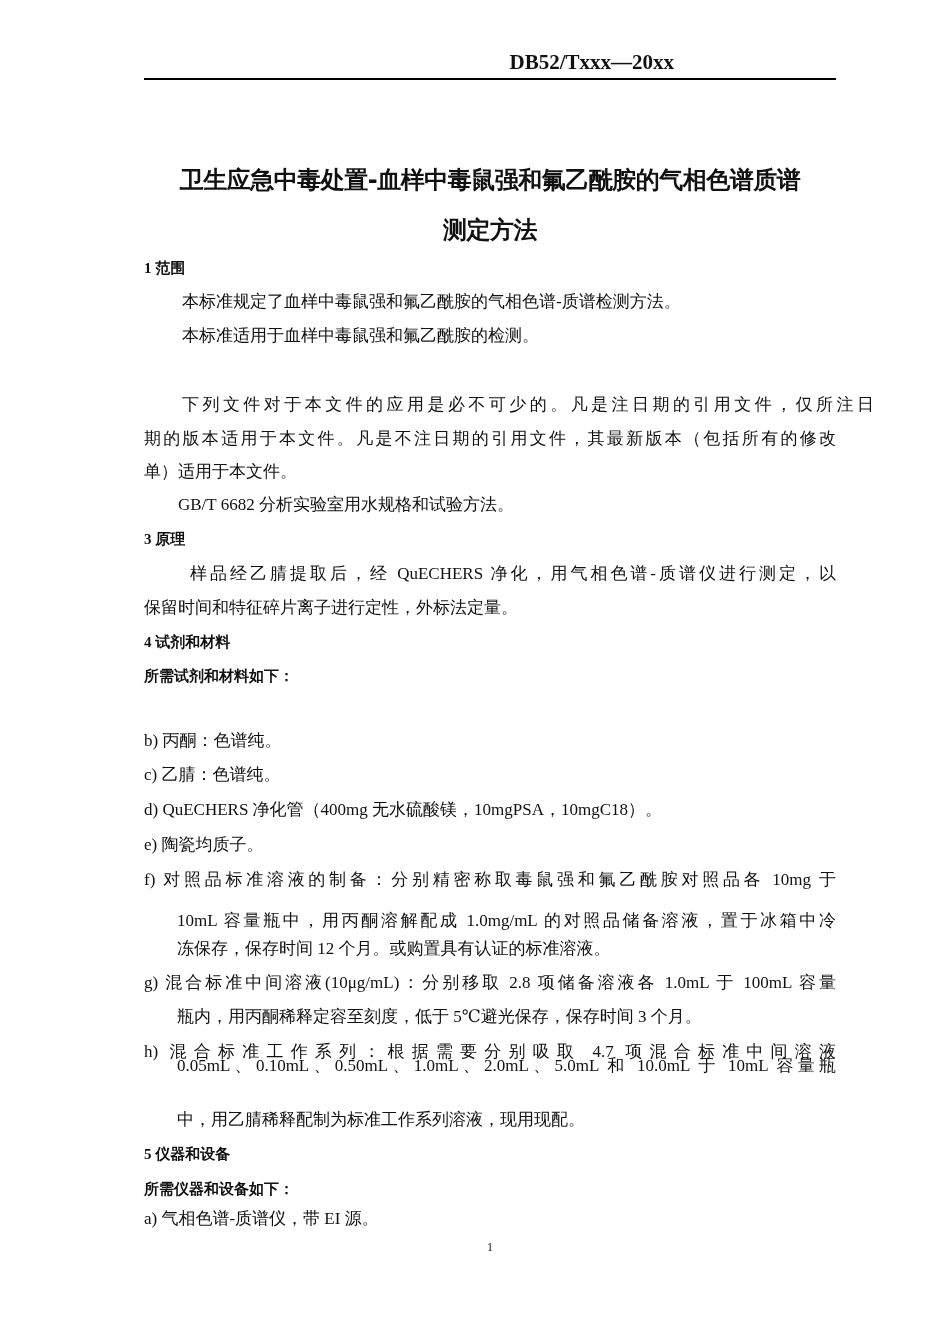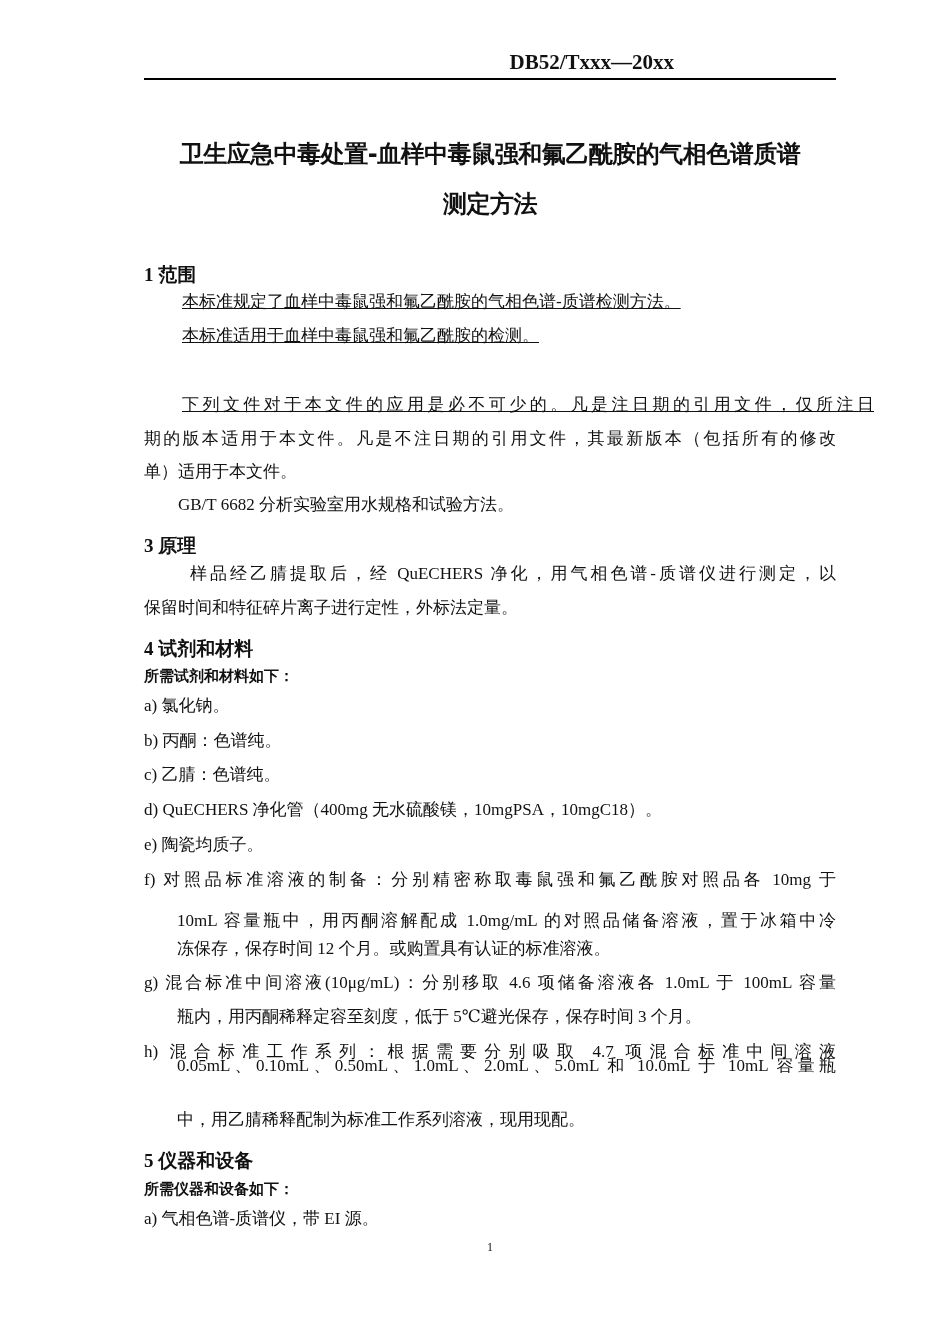--- a/index.html
+++ b/index.html
@@ -5,28 +5,28 @@
   html, body { margin: 0; padding: 0; background: #ffffff; }
   body { width: 950px; height: 1344px; position: relative; overflow: hidden;
          font-family: "Liberation Serif", "DejaVu Serif", serif; color: #111; }
   .page { position: absolute; left: 0; top: 0; width: 788px; height: 1344px; }
   .header-code { position: absolute; right: 114px; top: 50px; font-size: 21px; font-weight: bold;
                  font-family: "Liberation Serif", serif; }
   .header-rule { position: absolute; left: 144px; width: 692px; top: 78px; height: 0;
                  border-top: 2px solid #000; }
   .title { position: absolute; left: 144px; width: 692px; text-align: center;
            font-family: "DejaVu Sans", "Liberation Sans", sans-serif; font-weight: bold;
-           font-size: 24px; letter-spacing: -0.5px; }
+           font-size: 24px; letter-spacing: -0.5px; margin-top: 26px; }
   .t1 { top: 138px; }
   .t2 { top: 188px; }
   .line { position: absolute; left: 144px; width: 692px; font-size: 17px; line-height: 22px;
           white-space: nowrap; }
-  .h { font-weight: bold; font-size: 19px; font-family: "Liberation Serif", serif; margin-top: 7px; }
+  .h { font-weight: bold; font-size: 15px; font-family: "Liberation Serif", serif; }
   .sub { font-weight: bold; font-size: 15px; }
-  .indent { padding-left: 38px; text-decoration: underline; }
+  .indent { padding-left: 38px; }
   .hang { padding-left: 33px; }
   .justify { text-align: justify; text-align-last: justify; }
   .page-num { position: absolute; left: 0; width: 980px; text-align: center; top: 1240px; font-size: 12px; }
 </style>
 </head>
 <body>
 
 <div class="page">
   <div class="header-code">DB52/Txxx—20xx</div>
   <div class="header-rule"></div>
@@ -42,29 +42,28 @@
   <div class="line justify" style="top:428px">期的版本适用于本文件。凡是不注日期的引用文件，其最新版本（包括所有的修改</div>
   <div class="line" style="top:461px">单）适用于本文件。</div>
   <div class="line" style="top:494px; padding-left:34px">GB/T 6682 分析实验室用水规格和试验方法。</div>
 
   <div class="line h" style="top:528px">3 原理</div>
   <div class="line justify" style="top:563px; padding-left:46px; width:646px">样品经乙腈提取后，经 QuECHERS 净化，用气相色谱-质谱仪进行测定，以</div>
   <div class="line" style="top:597px">保留时间和特征碎片离子进行定性，外标法定量。</div>
 
   <div class="line h" style="top:631px">4 试剂和材料</div>
   <div class="line sub" style="top:665px">所需试剂和材料如下：</div>
-  <div class="line" style="top:695px">a) 氯化钠。</div>
   <div class="line" style="top:730px">b) 丙酮：色谱纯。</div>
   <div class="line" style="top:764px">c) 乙腈：色谱纯。</div>
   <div class="line" style="top:799px">d) QuECHERS 净化管（400mg 无水硫酸镁，10mgPSA，10mgC18）。</div>
   <div class="line" style="top:834px">e) 陶瓷均质子。</div>
   <div class="line justify" style="top:869px">f) 对照品标准溶液的制备：分别精密称取毒鼠强和氟乙酰胺对照品各 10mg 于</div>
   <div class="line hang justify" style="top:910px; width:659px">10mL 容量瓶中，用丙酮溶解配成 1.0mg/mL 的对照品储备溶液，置于冰箱中冷</div>
   <div class="line hang" style="top:938px">冻保存，保存时间 12 个月。或购置具有认证的标准溶液。</div>
-  <div class="line justify" style="top:972px">g) 混合标准中间溶液(10μg/mL)：分别移取 4.6 项储备溶液各 1.0mL 于 100mL 容量</div>
+  <div class="line justify" style="top:972px">g) 混合标准中间溶液(10μg/mL)：分别移取 2.8 项储备溶液各 1.0mL 于 100mL 容量</div>
   <div class="line hang" style="top:1006px">瓶内，用丙酮稀释定容至刻度，低于 5℃避光保存，保存时间 3 个月。</div>
   <div class="line justify" style="top:1041px">h) 混合标准工作系列：根据需要分别吸取 4.7 项混合标准中间溶液</div>
   <div class="line hang justify" style="top:1055px; width:659px">0.05mL、0.10mL、0.50mL、1.0mL、2.0mL、5.0mL 和 10.0mL 于 10mL 容量瓶</div>
   <div class="line hang" style="top:1109px">中，用乙腈稀释配制为标准工作系列溶液，现用现配。</div>
 
   <div class="line h" style="top:1143px">5 仪器和设备</div>
   <div class="line sub" style="top:1178px">所需仪器和设备如下：</div>
   <div class="line" style="top:1208px">a) 气相色谱-质谱仪，带 EI 源。</div>
 
   <div class="page-num">1</div>

